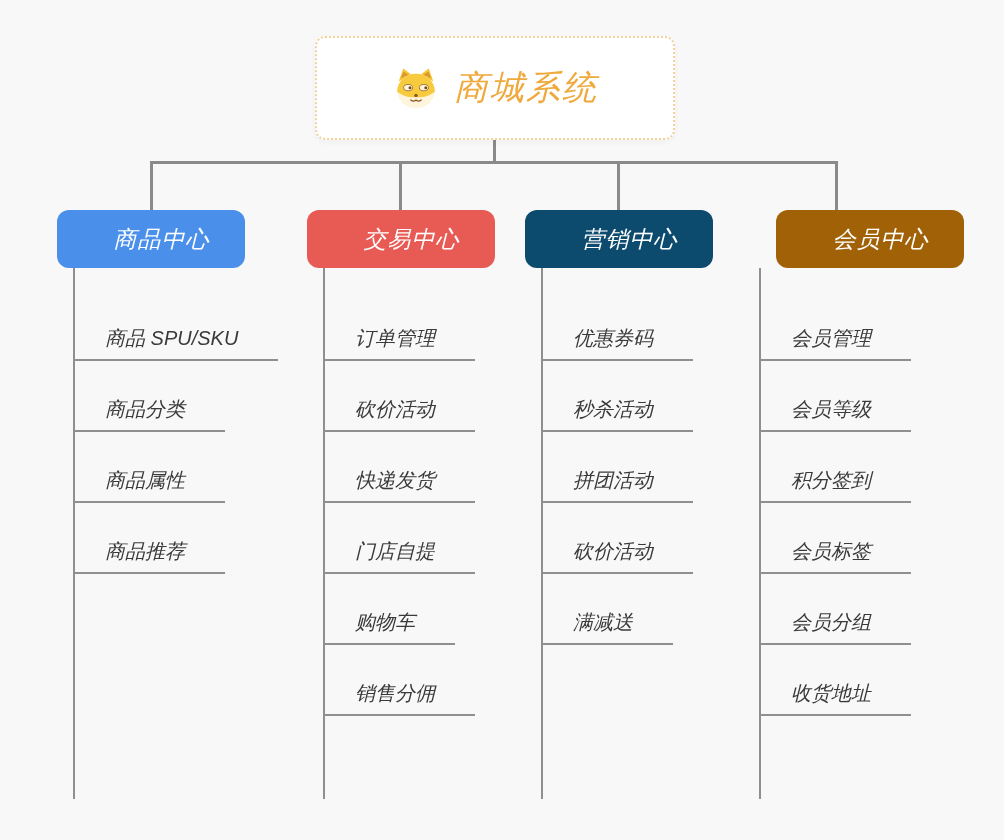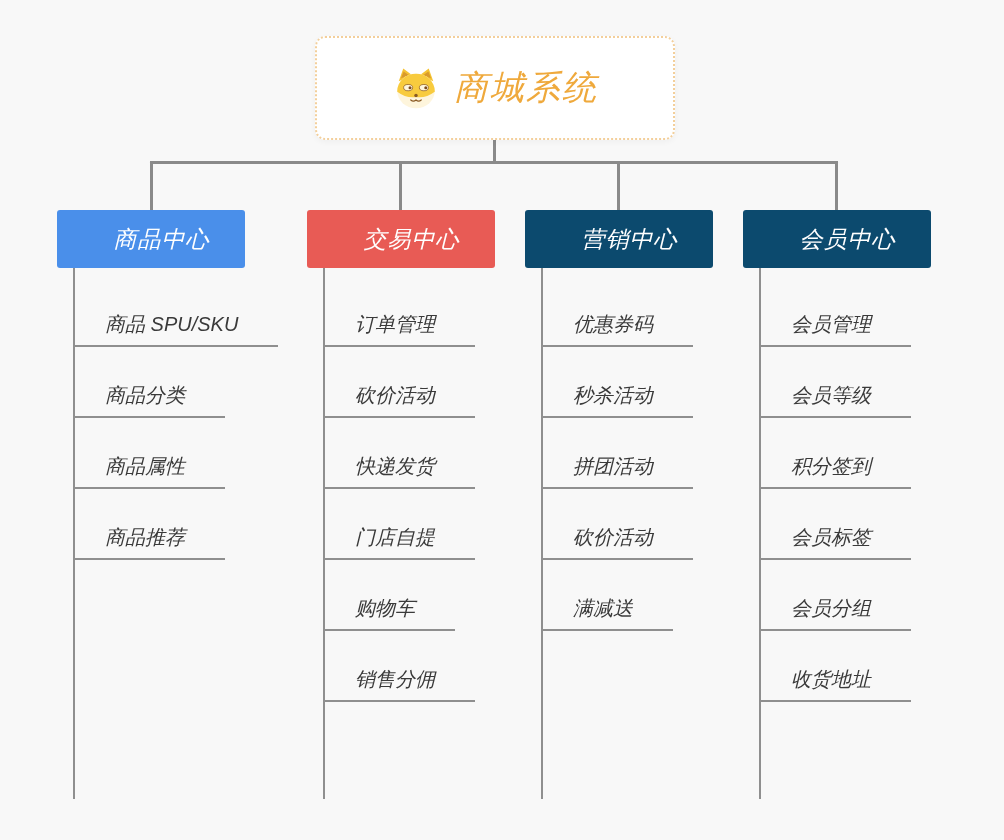--- a/index.html
+++ b/index.html
@@ -31,37 +31,37 @@
 
   
   .line{position:absolute;background:var(--connector);}
   .v-root{left:493px;top:140px;width:3px;height:24px;}
   .h-main{left:150px;top:161px;width:688px;height:3px;border-radius:2px;}
   .drop{top:161px;width:3px;height:49px;}
   .drop-0{left:150px;} .drop-1{left:399px;} .drop-2{left:617px;} .drop-3{left:835px;}
 
   
   .branch-header{
-    position:absolute;top:210px;width:188px;height:58px;border-radius:3px;
+    position:absolute;top:210px;width:188px;height:58px;border-radius:12px;
     display:flex;align-items:center;justify-content:center;
     color:#FFFFFF;font-size:23px;letter-spacing:1px;white-space:nowrap;padding-left:21px;
   }
   .col0 .branch-header{left:57px;}
   .col1 .branch-header{left:307px;}
   .col2 .branch-header{left:525px;}
   .col3 .branch-header{left:743px;}
 
   
   .col-line{position:absolute;top:268px;width:2px;height:531px;background:var(--underline);}
   .col0 .col-line{left:73px;}
   .col1 .col-line{left:323px;}
   .col2 .col-line{left:541px;}
   .col3 .col-line{left:759px;}
 
-  ul.items{position:absolute;top:262px;list-style:none;}
+  ul.items{position:absolute;top:276px;list-style:none;}
   .col0 ul.items{left:73px;}
   .col1 ul.items{left:323px;}
   .col2 ul.items{left:541px;}
   .col3 ul.items{left:759px;}
 
   ul.items li{height:71px;display:flex;align-items:flex-end;}
   ul.items li:first-child{height:85px;}
   ul.items .item-label{
     display:inline-block;white-space:nowrap;
     font-size:20px;color:var(--item_text);
@@ -159,21 +159,21 @@
       <li>
           <span class="item-label">砍价活动</span>
         </li>
       <li>
           <span class="item-label">满减送</span>
         </li>
     </ul>
   </div>
 
   <div class="branch col3">
-    <div class="branch-header" style="background: #0c4a6e;">会员中心</div>
+    <div class="branch-header" style="background: #a16207; margin-left: 33px;">会员中心</div>
     <div class="col-line"></div>
     <ul class="items">
       <li>
           <span class="item-label">会员管理</span>
         </li>
       <li>
           <span class="item-label">会员等级</span>
         </li>
       <li>
           <span class="item-label">积分签到</span>

